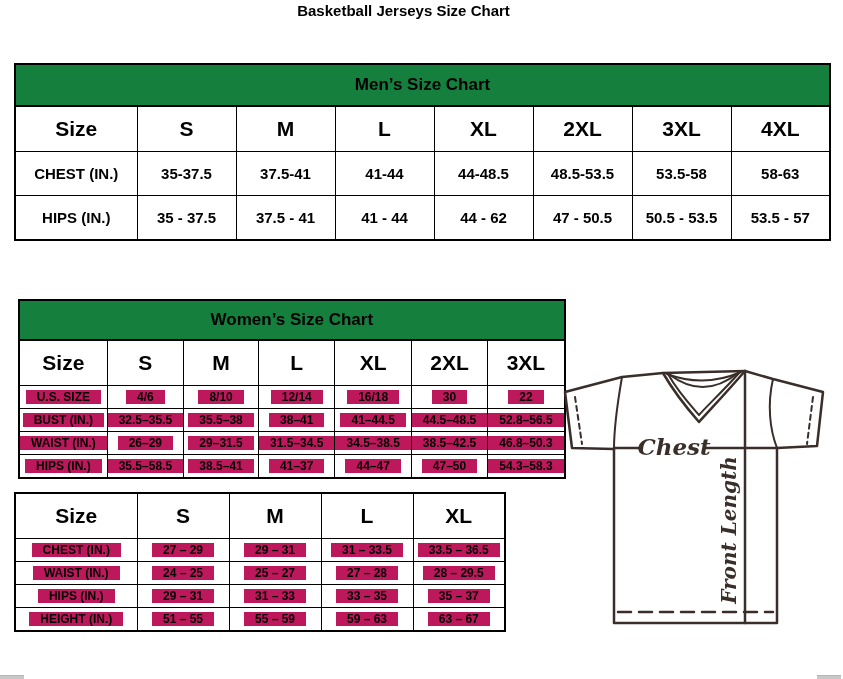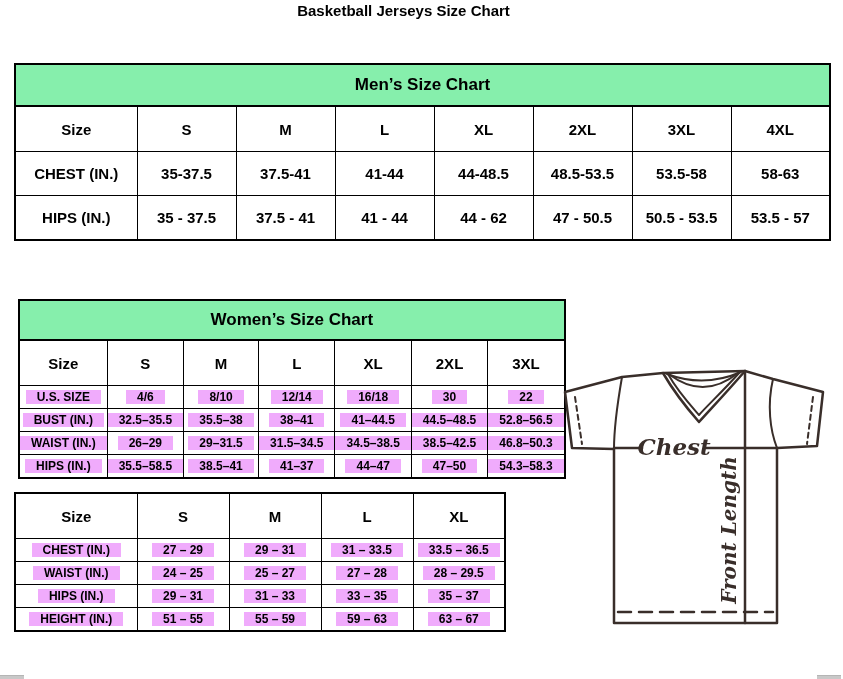--- a/index.html
+++ b/index.html
@@ -15,28 +15,28 @@
   .size-section{position:absolute;}
   table.sizetable{
     border-collapse:collapse;table-layout:fixed;
     border:2px solid #000;color:#000;
   }
   table.sizetable th,table.sizetable td{
     border:1px solid #000;text-align:center;vertical-align:middle;
     font-weight:bold;padding:0;overflow:hidden;white-space:nowrap;
   }
   .banner{
-    background:#86efac;height:38px;font-size:17px;
+    background:#15803d;height:38px;font-size:17px;
     border-bottom:2px solid #000 !important;
   }
   .banner-men{height:40px;}
-  tr.colhead th{height:44px;font-size:15px;}
+  tr.colhead th{height:44px;font-size:21px;}
   tr.men-data td{height:43px;font-size:15px;}
   tr.sm-data td{height:22px;font-size:12px;}
-  .hl{background:#f0abfc;padding:0 11px;}
+  .hl{background:#be185d;padding:0 11px;}
   .jersey{position:absolute;left:556px;top:360px;}
   .scroll-frag{position:absolute;height:4px;background:#c8c8c8;border-top:1px solid #b5b5b5;}
   .frag-left{left:0;top:675px;width:24px;}
   .frag-right{left:817px;top:675px;width:24px;}
 </style>
 </head>
 <body>
 
 <h1 class="page-title">Basketball Jerseys Size Chart</h1>
 

